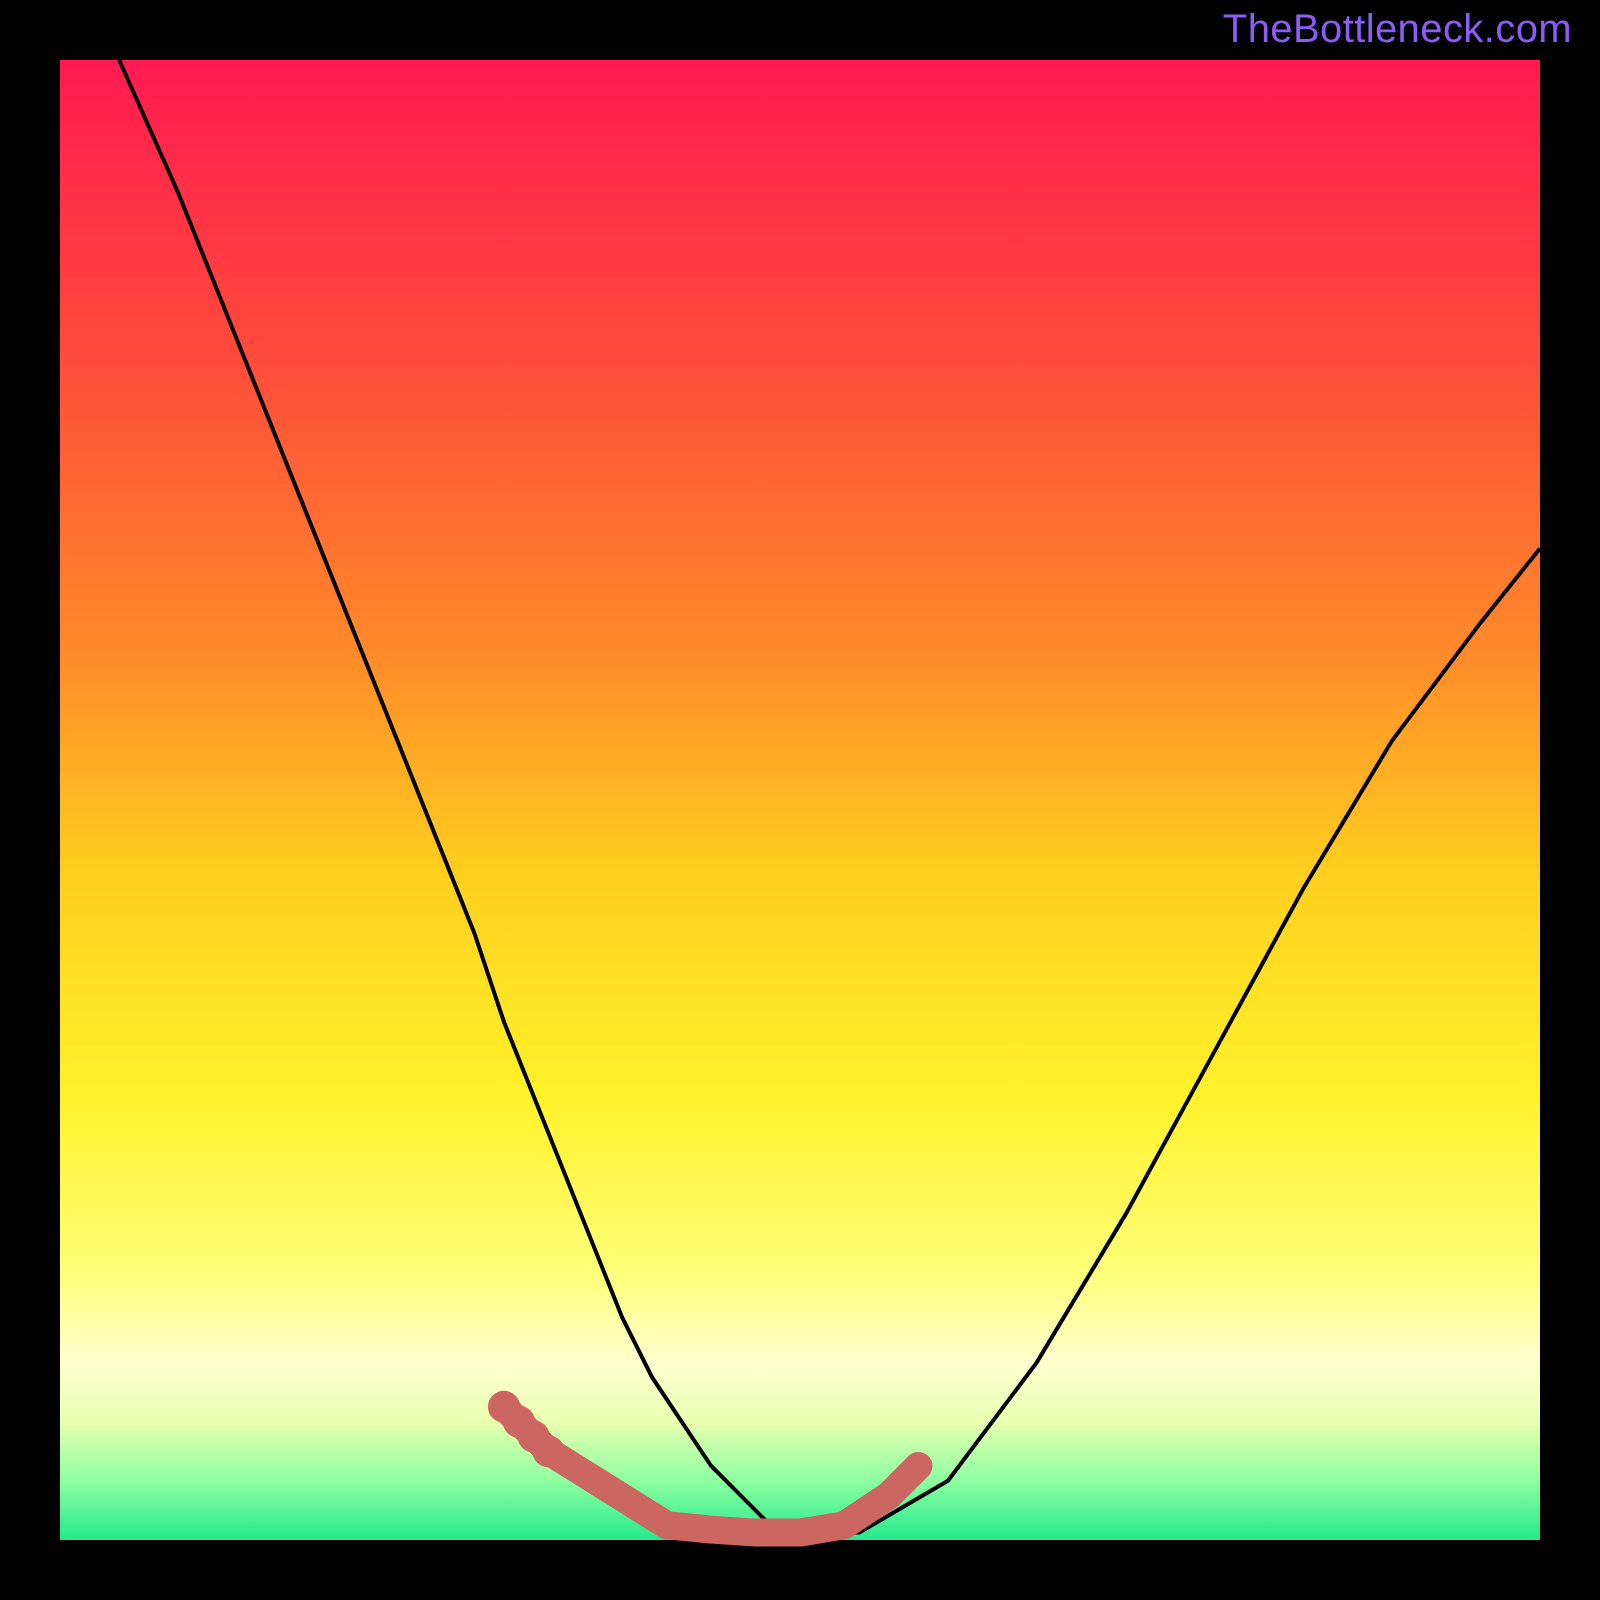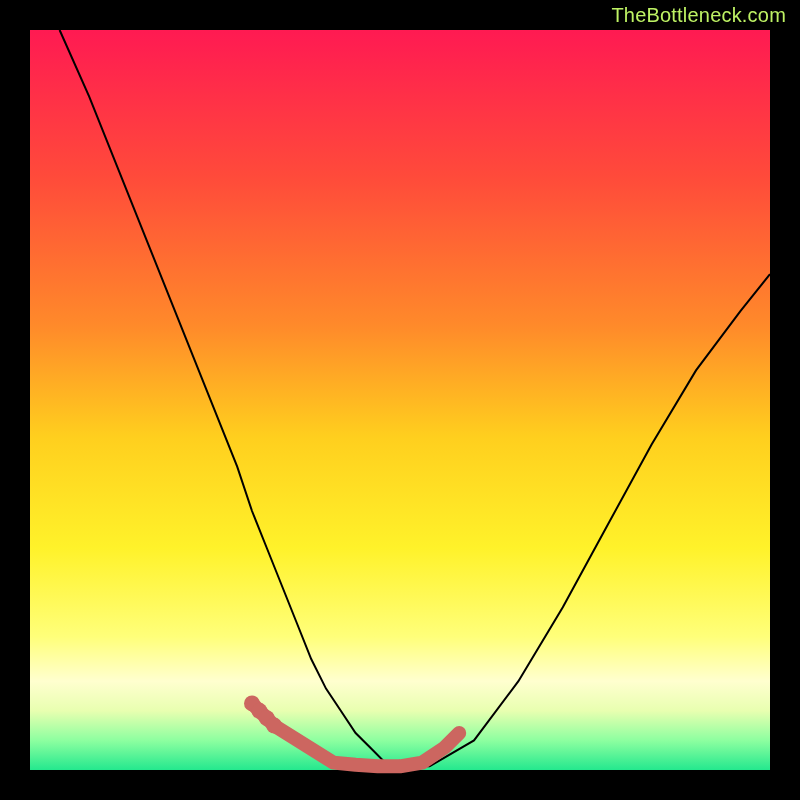--- a/index.html
+++ b/index.html
@@ -14,21 +14,21 @@
   .frame {
     position: relative;
     width: 800px;
     height: 800px;
     background: #000;
   }
   .watermark {
     position: absolute;
     top: 4px;
     right: 14px;
-    color: #bef264;
+    color: #8b5cf6;
     font-size: 20px;
     font-weight: 400;
     letter-spacing: 0.2px;
     z-index: 3;
   }
   svg.chart {
     position: absolute;
     left: 0;
     top: 0;
   }

